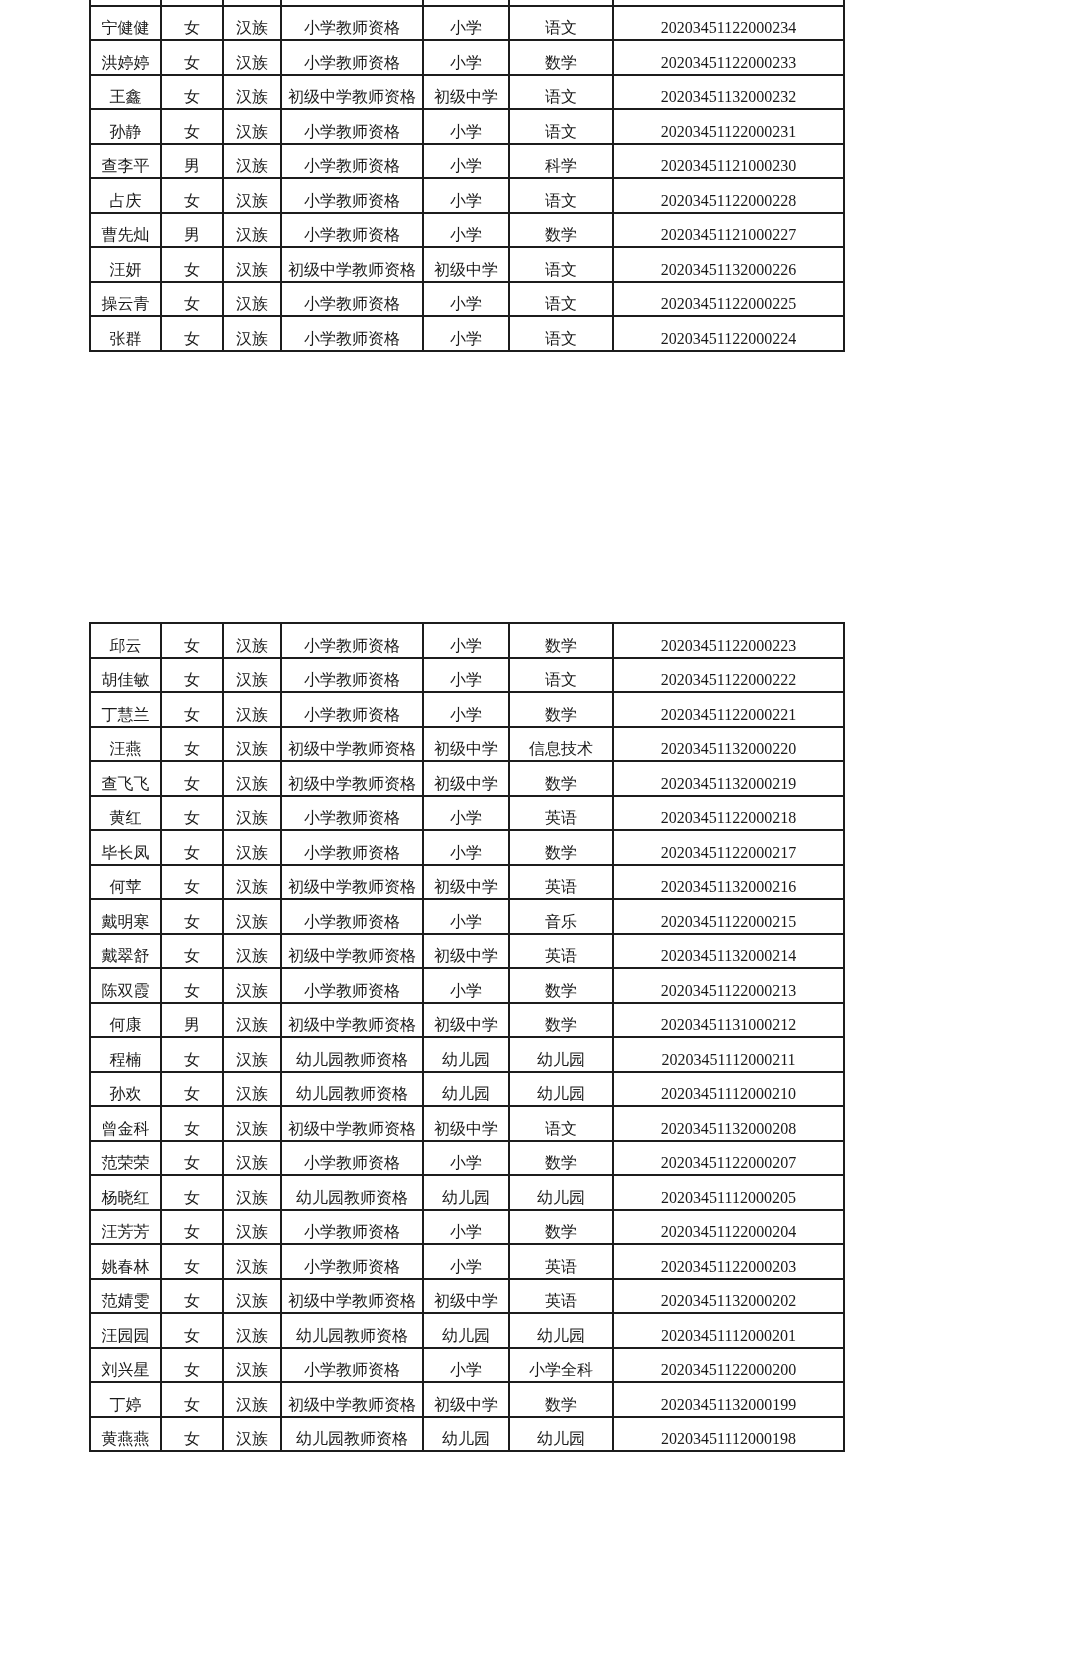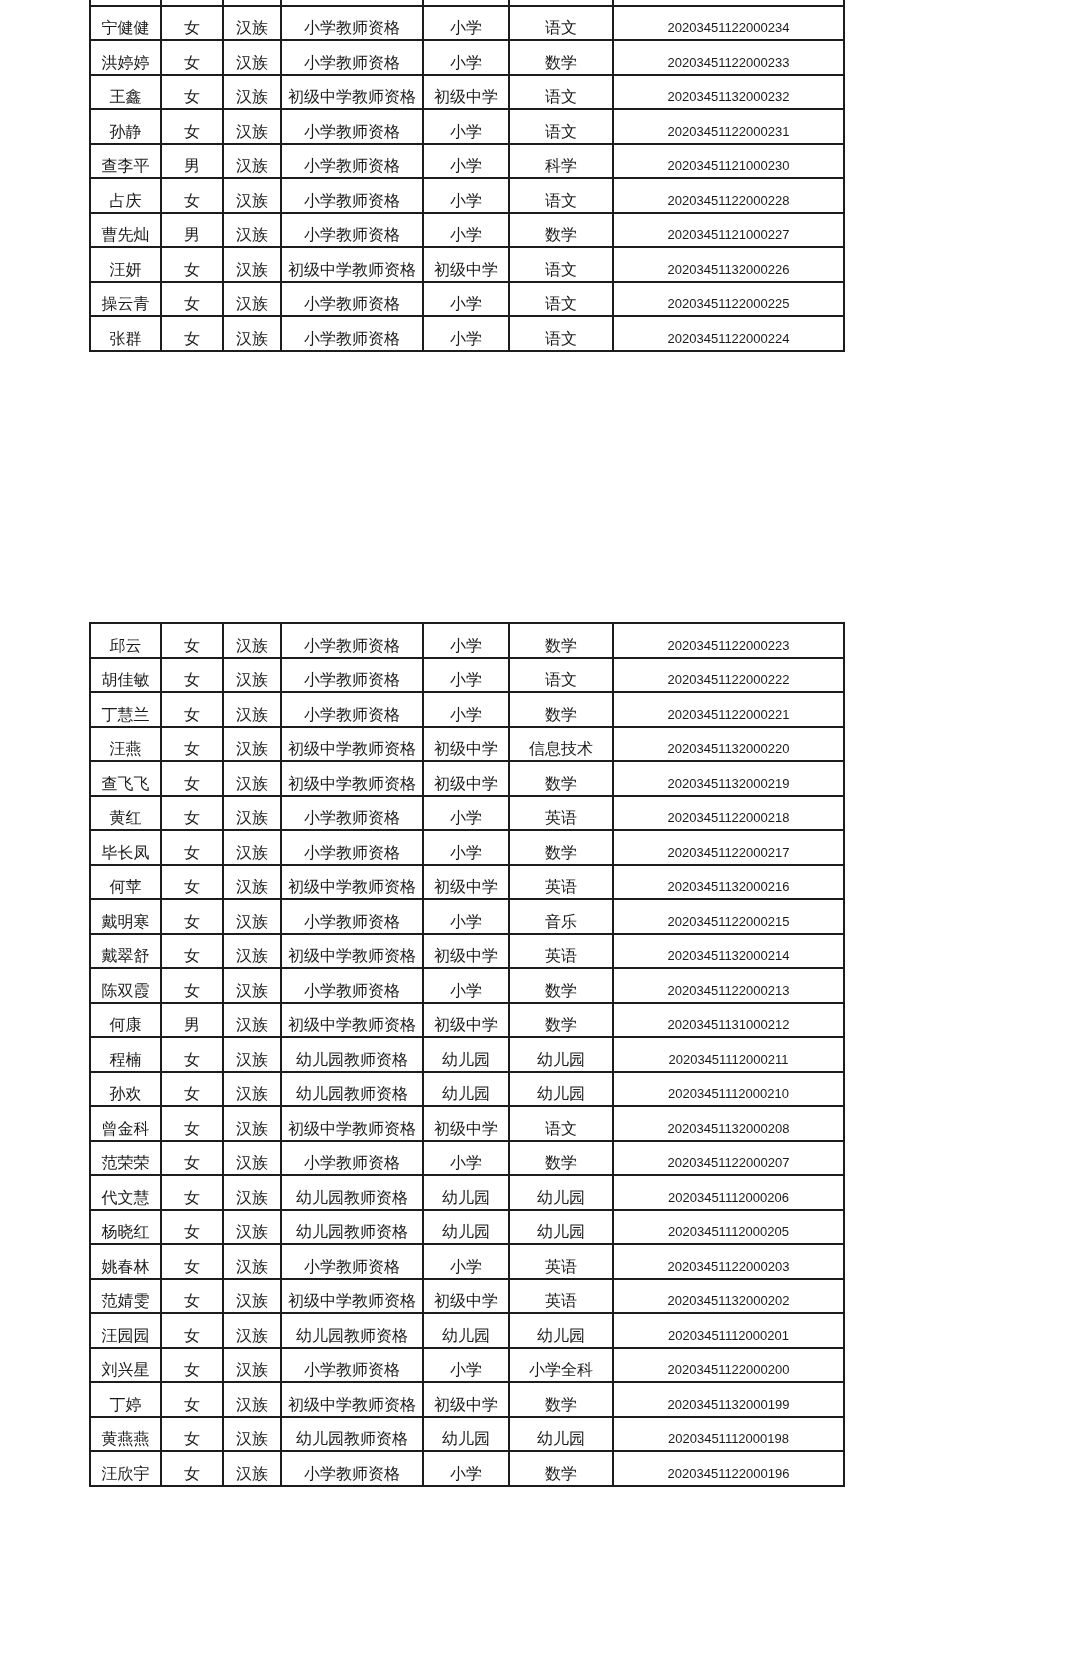--- a/index.html
+++ b/index.html
@@ -30,22 +30,22 @@
     padding: 0;
     text-align: center;
     vertical-align: bottom;
     font-size: 16px;
     line-height: 20px;
     padding-bottom: 1px;
     white-space: nowrap;
     overflow: hidden;
   }
   table.roster td.num {
-    font-family: Liberation Sans, sans-serif;
-    font-size: 13px;
+    font-family: Liberation Serif, serif;
+    font-size: 16px;
     letter-spacing: 0px;
     margin-left: 44px;
   }
   col.c-name { width: 71px; }
   col.c-gender { width: 62px; }
   col.c-ethnic { width: 58px; }
   col.c-cert { width: 142px; }
   col.c-level { width: 86px; }
   col.c-subject { width: 104px; }
   col.c-id { width: 231px; }
@@ -321,36 +321,36 @@
         <tr>
           <td>范荣荣</td>
           <td>女</td>
           <td>汉族</td>
           <td>小学教师资格</td>
           <td>小学</td>
           <td>数学</td>
           <td class="num">20203451122000207</td>
         </tr>
         <tr>
-          <td>代文慧</td>
+          <td>杨晓红</td>
           <td>女</td>
           <td>汉族</td>
           <td>幼儿园教师资格</td>
           <td>幼儿园</td>
           <td>幼儿园</td>
-          <td class="num">20203451112000206</td>
-        </tr>
-        <tr>
-          <td>杨晓红</td>
-          <td>女</td>
-          <td>汉族</td>
-          <td>幼儿园教师资格</td>
-          <td>幼儿园</td>
-          <td>幼儿园</td>
           <td class="num">20203451112000205</td>
+        </tr>
+        <tr>
+          <td>汪芳芳</td>
+          <td>女</td>
+          <td>汉族</td>
+          <td>小学教师资格</td>
+          <td>小学</td>
+          <td>数学</td>
+          <td class="num">20203451122000204</td>
         </tr>
         <tr>
           <td>姚春林</td>
           <td>女</td>
           <td>汉族</td>
           <td>小学教师资格</td>
           <td>小学</td>
           <td>英语</td>
           <td class="num">20203451122000203</td>
         </tr>
@@ -391,25 +391,16 @@
           <td class="num">20203451132000199</td>
         </tr>
         <tr>
           <td>黄燕燕</td>
           <td>女</td>
           <td>汉族</td>
           <td>幼儿园教师资格</td>
           <td>幼儿园</td>
           <td>幼儿园</td>
           <td class="num">20203451112000198</td>
-        </tr>
-        <tr>
-          <td>汪欣宇</td>
-          <td>女</td>
-          <td>汉族</td>
-          <td>小学教师资格</td>
-          <td>小学</td>
-          <td>数学</td>
-          <td class="num">20203451122000196</td>
         </tr>
       </tbody>
   </table>
 </div>
 
 </body></html>

